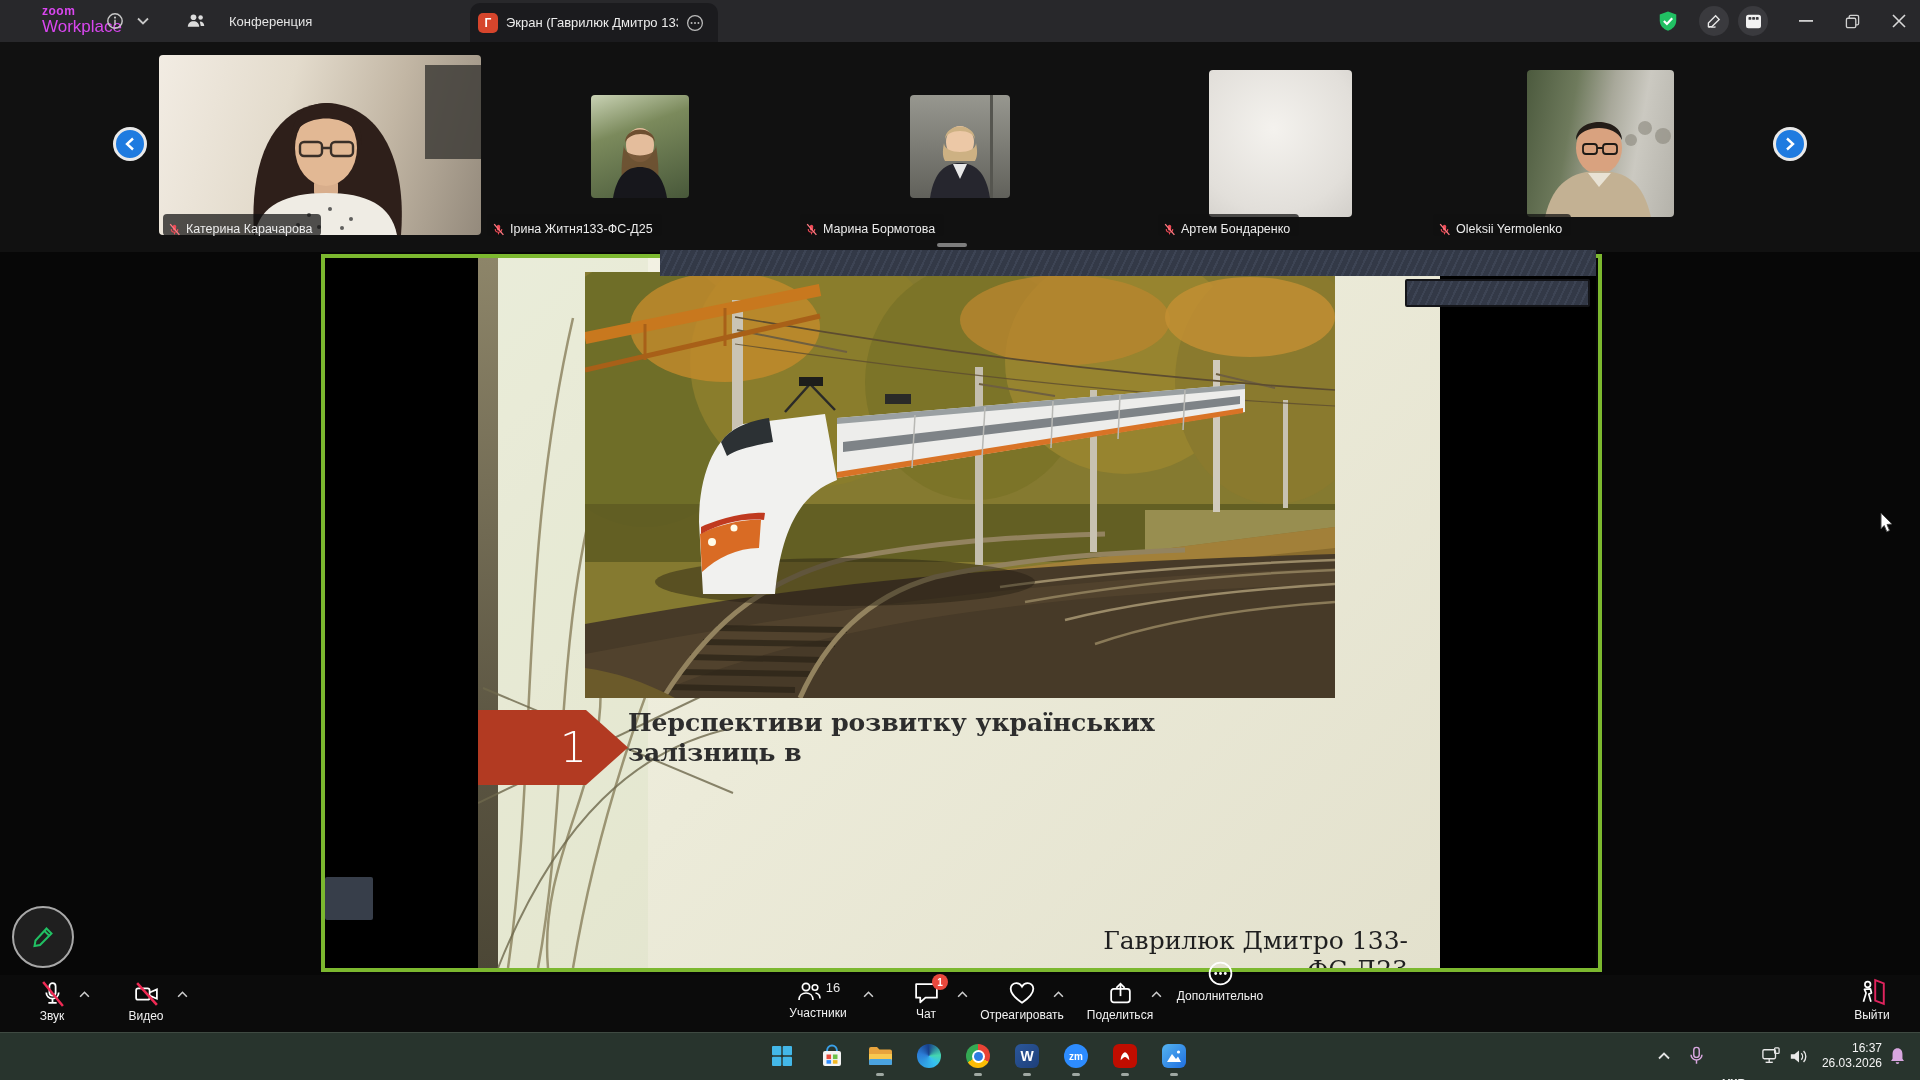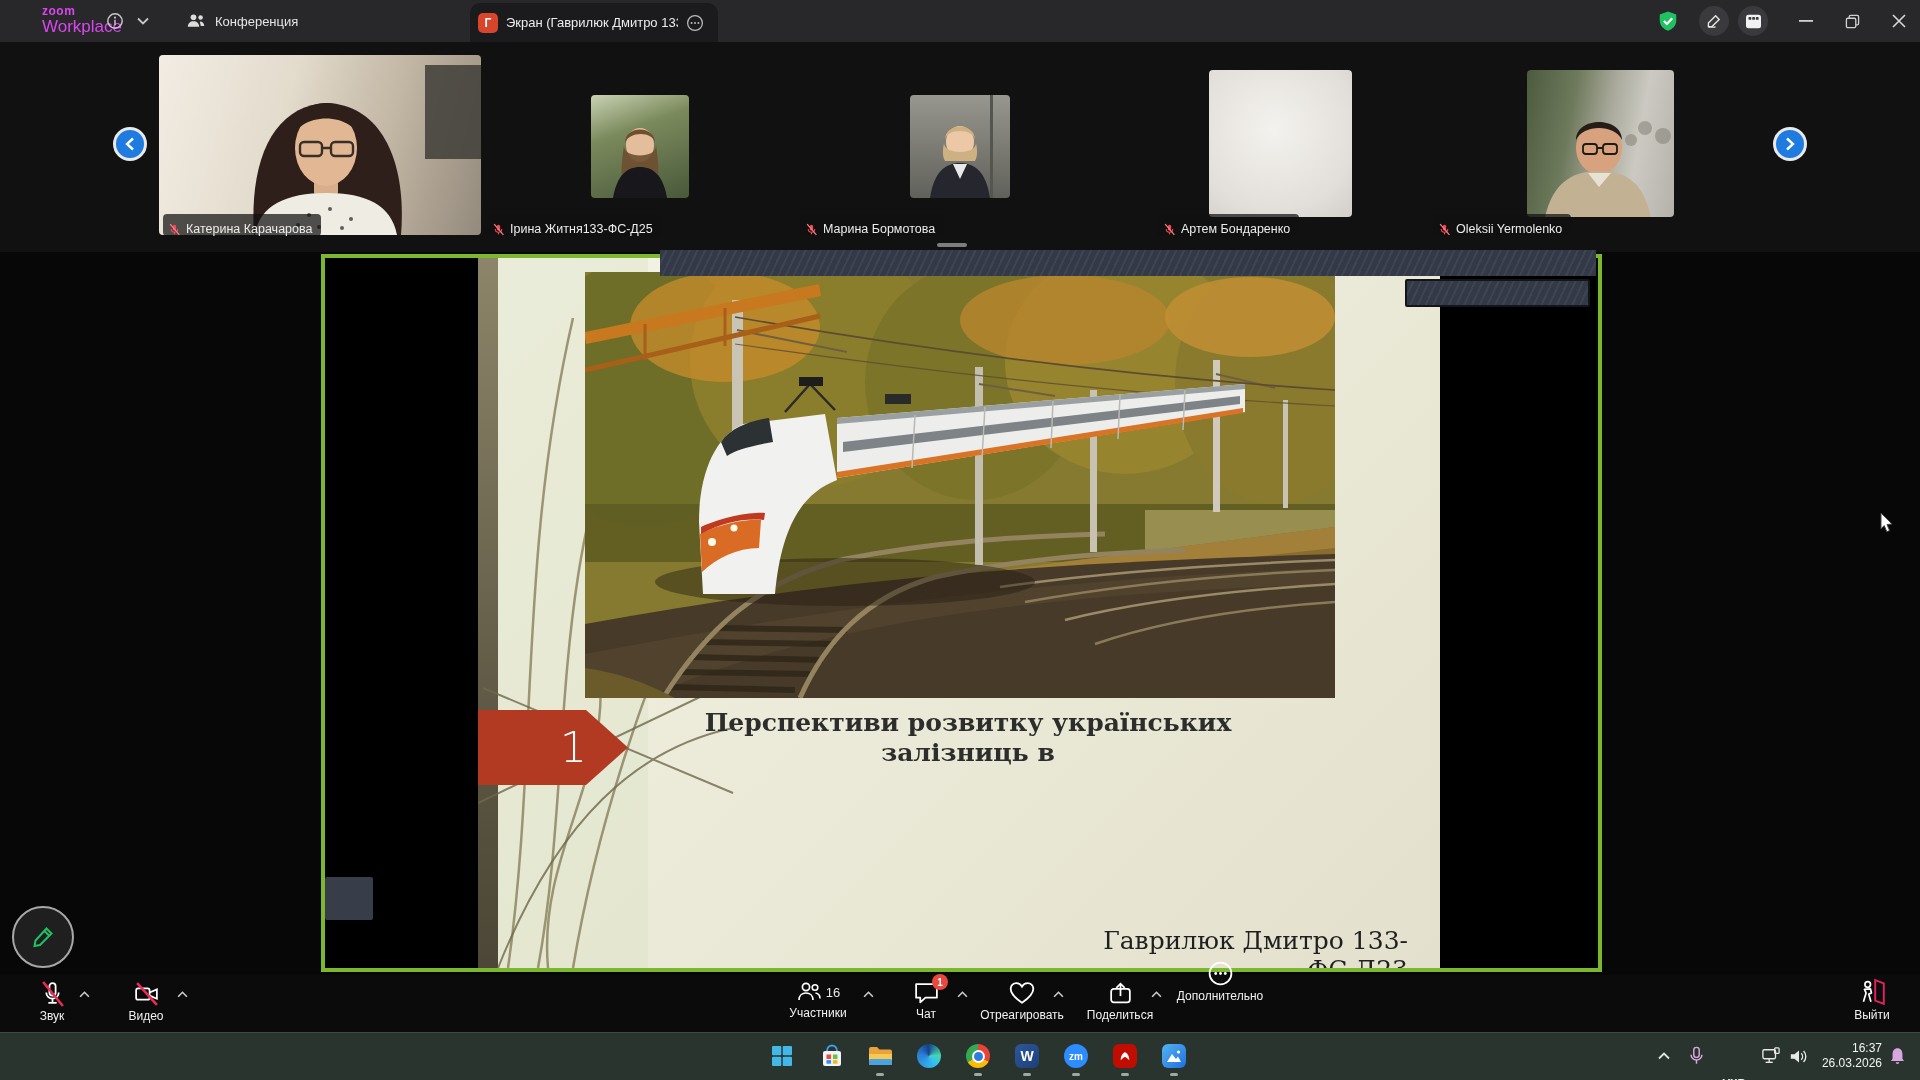--- a/index.html
+++ b/index.html
@@ -11,21 +11,21 @@
 .titlebar{left:0;top:0;width:1920px;height:42px;background:#28282b}
 .logo{left:42px;top:5px;line-height:1.05;color:#d946ef}
 .logo .l1{font-size:12px;font-weight:bold;letter-spacing:.5px}
 .logo .l2{font-size:17px;font-weight:normal}
 .tbtn{display:flex;align-items:center;justify-content:center;cursor:pointer}
 .activetab{left:470px;top:3px;width:248px;height:39px;background:#1b1b1e;
   border-radius:10px 10px 0 0;display:flex;align-items:center;padding:0 8px;gap:8px}
 .tabinitial{width:20px;height:20px;border-radius:5px;background:#d6452c;color:#fff;
   font-size:12px;font-weight:bold;display:flex;align-items:center;justify-content:center}
 .tablabel{font-size:13px;color:#ececec;white-space:nowrap;overflow:hidden;max-width:172px}
-.meet-tab{left:176px;top:0;height:42px;display:flex;align-items:center;gap:9px;padding:16px 10px}
+.meet-tab{left:176px;top:0;height:42px;display:flex;align-items:center;gap:23px;padding:16px 10px}
 .meet-tab span{font-size:13px;color:#e4e4e4}
 .circbtn{width:30px;height:30px;border-radius:50%;background:#3a3a3e}
 
 .gallery{left:0;top:42px;width:1920px;height:210px;background:#111}
 .tile{position:absolute;border-radius:4px;overflow:hidden}
 .pill{position:absolute;display:flex;align-items:center;gap:5px;height:22px;
   background:rgba(16,16,16,.72);border-radius:4px;padding:8px 9px 0 5px;
   font-size:12.5px;color:#ececec;white-space:nowrap}
 .navarrow{width:34px;height:34px;border-radius:50%;background:#1f7be0;border:3px solid #e9e9e9;
   display:flex;align-items:center;justify-content:center}
@@ -37,21 +37,21 @@
 .slide{left:478px;top:258px;width:962px;height:710px;
   background:linear-gradient(135deg,#f4f3e6 0%,#ecebd9 45%,#e3e1cd 100%);overflow:hidden}
 .slide-strip{left:0;top:0;width:20px;height:710px;
   background:linear-gradient(#8d8569,#5a5441 70%,#4c4736)}
 .slide-col{left:20px;top:0;width:150px;height:710px;background:rgba(212,222,188,.30)}
 .photo{left:107px;top:14px;width:750px;height:426px;overflow:hidden;background:#857a30}
 .s-arrow{left:0;top:452px;width:150px;height:75px;background:#b23a22;
   clip-path:polygon(0 0,72% 0,100% 50%,72% 100%,0 100%);display:flex;align-items:center}
 .s-arrow span{margin-left:82px;color:#fff;font-size:42px;font-weight:300;
   font-family:"DejaVu Sans","Liberation Sans",sans-serif}
-.s-title{left:150px;top:450px;width:680px;text-align:center;color:#2d2d2d;
+.s-title{left:150px;top:450px;width:680px;text-align:left;color:#2d2d2d;
   font-family:"DejaVu Serif","Liberation Serif",serif;font-weight:bold;
   font-size:25px;line-height:30px}
 .s-author{left:590px;top:668px;width:340px;text-align:right;color:#1f1f1f;
   font-family:"DejaVu Serif","Liberation Serif",serif;font-size:25px}
 .hatch{background:repeating-linear-gradient(115deg,#333947 0 5px,#3d4454 5px 7px)}
 .bluesq{left:325px;top:877px;width:48px;height:43px;background:#3c4350;opacity:.92;border-radius:2px}
 
 .zbar{left:0;top:975px;width:1920px;height:57px;background:#0b0b0b}
 .zitem{position:absolute;display:flex;flex-direction:column;align-items:center;gap:2px;cursor:pointer}
 .zlabel{font-size:12px;color:#f2f2f2;white-space:nowrap}
@@ -410,21 +410,21 @@
     </svg>
     <span class="zlabel">Видео</span>
   </div>
   <div class="abs tbtn" style="left:172px;top:985px;width:20px;height:18px">
     <svg width="11" height="7" viewBox="0 0 12 8">
         <polyline points="1,6.5 6,1.5 11,6.5" fill="none" stroke="#cfcfcf" stroke-width="1.8"></polyline>
       </svg>
   </div>
 
   <div class="zitem" style="left:780px;top:980px;width:76px">
-    <div style="display:flex;align-items:center;gap:4px">
+    <div style="display:flex;gap:4px">
       <svg width="26" height="24" viewBox="0 0 26 24">
         <circle cx="10" cy="7" r="3.6" fill="none" stroke="#fff" stroke-width="1.7"></circle>
         <path d="M3 20c0-4.5 3.2-7 7-7s7 2.5 7 7" fill="none" stroke="#fff" stroke-width="1.7"></path>
         <circle cx="19" cy="7.5" r="2.8" fill="none" stroke="#fff" stroke-width="1.6"></circle>
         <path d="M19.5 13c2.8.4 4.5 2.6 4.5 5.6" fill="none" stroke="#fff" stroke-width="1.6"></path>
       </svg>
       <span class="zcount">16</span>
     </div>
     <span class="zlabel">Участники</span>
   </div>

